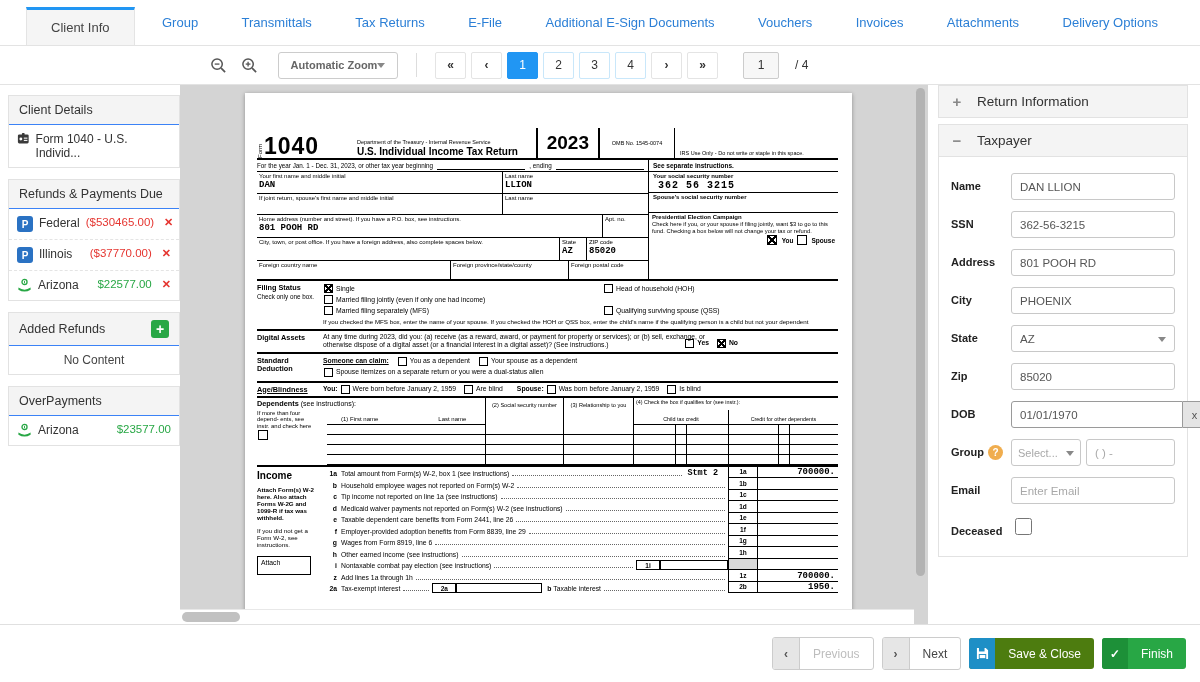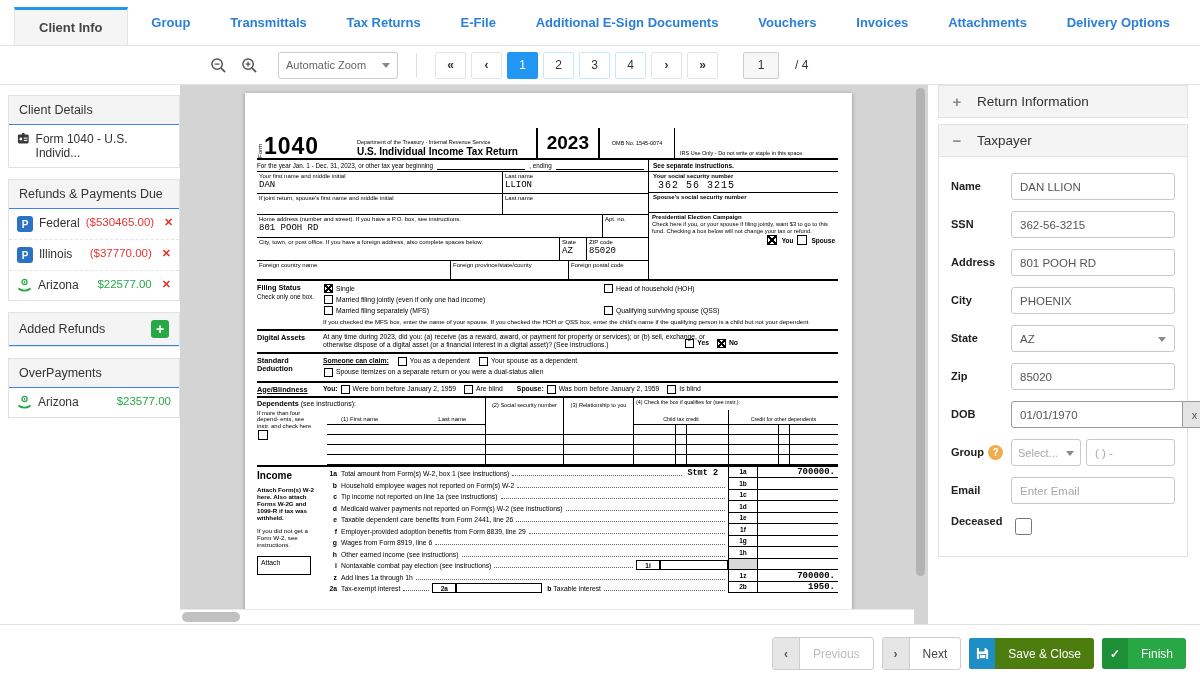--- a/index.html
+++ b/index.html
@@ -1,27 +1,27 @@
 <!DOCTYPE html>
 <html><head>
 <meta charset="utf-8">
 <style>
   html,body{margin:0;padding:0;}
   body{width:1200px;height:682px;background:#fff;font-family:"Liberation Sans",sans-serif;overflow:hidden;position:relative;color:#333;}
   .app{width:1200px;height:682px;display:flex;flex-direction:column;}
 
   
-  .tabbar{height:46px;border-bottom:1px solid #e3e3e3;display:flex;align-items:flex-end;justify-content:space-between;padding:0 14px;box-sizing:border-box;background:#fff;font-weight:bold;}
+  .tabbar{height:46px;border-bottom:1px solid #e3e3e3;display:flex;align-items:flex-end;justify-content:space-between;padding:0 26px;box-sizing:border-box;background:#fff;}
   .tab{height:45px;display:flex;align-items:center;padding:0 16px;font-size:13px;color:#2b7fd6;cursor:pointer;white-space:nowrap;box-sizing:border-box;}
   .tab.active{height:38px;background:#f5f5f5;border:1px solid #e4e4e4;border-top:3px solid #2196f3;border-bottom:none;color:#444;padding:0 24px;}
 
   
   .toolbar{height:38px;border-bottom:1px solid #e3e3e3;display:flex;align-items:center;padding-left:208px;gap:10px;background:#fff;}
   .icon-btn{background:none;border:none;padding:2px;cursor:pointer;display:flex;align-items:center;}
-  .zoom-select{width:104px;height:25px;border:1px solid #ccc;border-radius:3px;display:flex;align-items:center;justify-content:space-between;padding:0 7px;font-size:11px;color:#666;cursor:pointer;margin-left:8px;background:#fff;}
+  .zoom-select{width:104px;height:25px;border:1px solid #ccc;border-radius:3px;display:flex;align-items:center;justify-content:center;padding:0 7px;font-size:11px;color:#666;cursor:pointer;margin-left:8px;background:#fff;font-weight:bold;}
   .caret{width:0;height:0;border:4px solid transparent;border-top:5px solid #888;margin-top:5px;}
   .tsep{width:1px;height:24px;background:#ddd;margin:0 8px;}
   .pager{display:flex;align-items:center;}
   #page-nums{display:contents;}
   .pg-btn{min-width:31px;height:27px;margin-right:5px;border:1px solid #e4e4e4;background:#fff;color:#333;font-size:12px;font-weight:bold;display:flex;align-items:center;justify-content:center;cursor:pointer;border-radius:2px;padding:0 6px;}
   .pg-btn.num{border-color:#c9e7fa;font-weight:normal;}
   .pg-btn.active{background:#2196f3;border-color:#2196f3;color:#fff;}
   .pg-input{width:30px;height:23px;border:1px solid #ccc;background:#f7f7f7;text-align:center;font-size:12px;color:#333;margin-left:10px;border-radius:2px;font-family:"Liberation Sans",sans-serif;}
   .pg-total{font-size:12px;color:#333;margin-left:6px;}
 
@@ -44,21 +44,21 @@
 
   
   .viewer{flex:1;background:#d4d4d4;position:relative;overflow:hidden;}
   .vscroll{position:absolute;right:3px;top:3px;width:9px;height:488px;background:#b3b3b3;border-radius:5px;}
   .hscroll{position:absolute;left:0;right:14px;bottom:0;height:14px;background:#fff;border-top:1px solid #e8e8e8;}
   .hthumb{position:absolute;left:2px;top:2px;bottom:2px;width:58px;background:#c1c1c1;border-radius:5px;}
 
   
   .page{position:absolute;left:65px;top:8px;width:607px;height:620px;background:#fff;box-shadow:0 1px 4px rgba(0,0,0,.35);box-sizing:border-box;overflow:hidden;color:#000;}
   .f1040{margin:35px 14px 0 12px;}
-  .mv{font-family:"Liberation Mono","DejaVu Sans Mono",monospace;font-size:9px;font-weight:normal;line-height:10px;white-space:nowrap;}
+  .mv{font-family:"Liberation Mono","DejaVu Sans Mono",monospace;font-size:9px;font-weight:bold;line-height:10px;white-space:nowrap;}
   .cb{display:inline-block;width:7px;height:7px;border:1px solid #000;vertical-align:-1px;margin:0 3px 0 1px;flex:none;}
   .cb.ck{background:linear-gradient(45deg,transparent 42%,#000 42%,#000 58%,transparent 58%),linear-gradient(-45deg,transparent 42%,#000 42%,#000 58%,transparent 58%);}
 
   .fhdr{display:flex;border-bottom:2px solid #000;height:30px;align-items:flex-end;}
   .fh-left{width:100px;display:flex;align-items:flex-end;}
   .fh-form{writing-mode:vertical-rl;transform:rotate(180deg);font-size:6px;line-height:7px;}
   .fh-1040{font-size:23px;font-weight:bold;line-height:23px;letter-spacing:1px;}
   .fh-mid{flex:1;padding-bottom:1px;}
   .fh-dept{font-size:5.5px;margin-bottom:2px;}
   .fh-title{font-size:10px;font-weight:bold;line-height:10px;}
@@ -278,20 +278,23 @@
               <span class="xbtn">✕</span>
             </div>
           </div>
       </section>
 
       <section class="side-section">
         <div class="side-header">
           <span>Added Refunds</span>
           <button class="add-btn">+</button>
         </div>
+        <div class="side-row empty-row">
+          <span>No Content</span>
+        </div>
       </section>
 
       <section class="side-section">
         <div class="side-header">
           <span>OverPayments</span>
         </div>
         <div id="overpayment-rows">
             <div class="side-row">
               <svg width="15" height="15" viewBox="0 0 16 16">
                 <circle cx="8" cy="4.2" r="2.7" fill="none" stroke="#28a745" stroke-width="1.4"></circle>
@@ -698,21 +701,21 @@
           <div class="mob-select">
             <span>Select...</span>
             <span class="caret"></span>
           </div>
           <input class="tinput" placeholder="( ) -" style="">
         </div>
         <div class="tfield">
           <span class="flabel">Email</span>
           <input class="tinput" placeholder="Enter Email" style="">
         </div>
-        <div class="tfield" style="margin-bottom:0;align-items:flex-start;">
+        <div class="tfield" style="margin-bottom:0;align-items:flex-end;">
           <span class="flabel">Deceased</span>
           <input type="checkbox" class="dcheck" style="">
         </div>
       </div>
     </aside>
   </div>
 
   <footer class="footer">
     <div class="btn light disabled">
       <span class="seg">‹</span>

